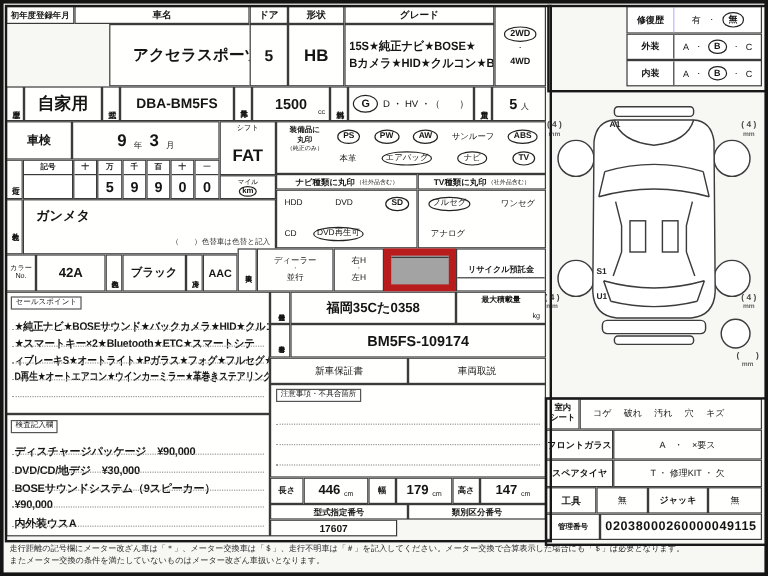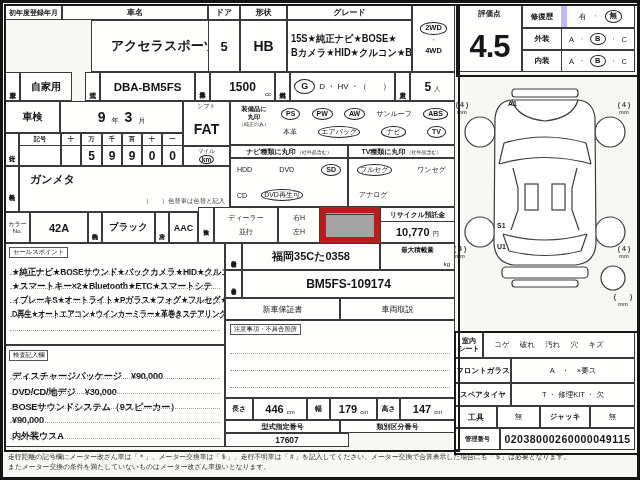--- a/index.html
+++ b/index.html
@@ -65,21 +65,21 @@
   </div>
   <div class="c col" style="left:412px;top:5px;width:43px;height:67px;gap:1px;">
     <span class="circ" style="font-size:7.5px;font-weight:600;">2WD</span>
     <span style="font-size:6px;">・</span>
     <span style="font-size:7.5px;font-weight:600;">4WD</span>
   </div>
 
   <div class="c" style="left:5px;top:72px;width:15px;height:29px;">
       <span class="vt">車歴</span>
     </div>
-  <div class="c" style="left:20px;top:72px;width:52px;height:29px;font-size:10px;font-weight:700;">
+  <div class="c" style="left:20px;top:72px;width:65px;height:29px;font-size:14px;font-weight:700;">
       <span>自家用</span>
     </div>
   <div class="c" style="left:85px;top:72px;width:15px;height:29px;">
       <span class="vt">型式</span>
     </div>
   <div class="c" style="left:100px;top:72px;width:95px;height:29px;font-size:11.5px;font-weight:700;">
       <span>DBA-BM5FS</span>
     </div>
   <div class="c" style="left:195px;top:72px;width:15px;height:29px;">
       <span class="vt" style="font-size:6px;">排気量</span>
@@ -241,24 +241,20 @@
     <span style="font-size:7px;">右H</span>
     <span style="font-size:5px;">・</span>
     <span style="font-size:7px;">左H</span>
   </div>
   <div class="c col nb" style="left:320px;top:207px;width:60px;height:36px;border:6px solid #b91c1c;background:#a3a3a3;align-items:stretch;gap:22px;">
     <div style="height:13px;border-bottom:1px solid #3a3a3a;display:flex;align-items:center;justify-content:center;font-size:7px;font-weight:700;">モデル年式</div>
     <div style="flex:1;display:flex;align-items:center;justify-content:center;font-size:7.5px;">年　不明</div>
   </div>
   <div class="c col nb" style="left:380px;top:207px;width:75px;height:36px;border:1px solid #3a3a3a;background:#fff;align-items:stretch;">
     <div style="height:13px;border-bottom:1px solid #3a3a3a;display:flex;align-items:center;justify-content:center;font-size:6.8px;font-weight:700;">リサイクル預託金</div>
-    <div style="flex:1;display:flex;align-items:center;justify-content:center;gap:3px;">
-      <span style="font-size:11px;font-weight:700;">10,770</span>
-      <span style="font-size:6.5px;margin-top:5px;">円</span>
-    </div>
   </div>
 
   <div class="c" style="left:225px;top:243px;width:17px;height:27px;">
       <span class="vt" style="font-size:5.5px;letter-spacing:0;">登録番号</span>
     </div>
   <div class="c" style="left:242px;top:243px;width:138px;height:27px;font-size:11px;font-weight:700;">
       <span>福岡35Cた0358</span>
     </div>
   <div class="c" style="left:380px;top:243px;width:75px;height:27px;">
     <span style="position:absolute;top:2px;left:0;right:0;text-align:center;font-size:6.5px;font-weight:700;">最大積載量</span>
@@ -305,21 +301,21 @@
     <span style="font-size:11px;font-weight:700;">147</span>
     <span style="font-size:6px;margin-top:6px;">cm</span>
   </div>
 
   <div class="c" style="left:225px;top:420px;width:115px;height:13px;font-size:7px;font-weight:700;">
       <span>型式指定番号</span>
     </div>
   <div class="c" style="left:340px;top:420px;width:115px;height:13px;font-size:7px;font-weight:700;">
       <span>類別区分番号</span>
     </div>
-  <div class="c" style="left:225px;top:433px;width:124px;height:14px;font-size:8.5px;font-weight:700;">
+  <div class="c" style="left:225px;top:433px;width:106px;height:14px;font-size:8.5px;font-weight:700;">
       <span>17607</span>
     </div>
 
   <div class="c" style="left:5px;top:243px;width:220px;height:102px;">
     <span class="lblbox" style="left:3px;top:3px;">セールスポイント</span>
     <div class="sline" style="top:22px;transform:scaleX(.92);">★純正ナビ★BOSEサウンド★バックカメラ★HID★クルコン</div>
     <div class="sline" style="top:36px;transform:scaleX(.95);">★スマートキー×2★Bluetooth★ETC★スマートシテ</div>
     <div class="sline" style="top:50px;transform:scaleX(.88);">ィブレーキS★オートライト★Pガラス★フォグ★フルセグ★DV</div>
     <div class="sline" style="top:64px;transform:scaleX(.80);">D再生★オートエアコン★ウインカーミラー★革巻きステアリング</div>
     <div class="dotl" style="top:30px;"></div>
@@ -338,26 +334,22 @@
     <div class="sline" style="top:84px;">内外装ウスA</div>
     <div class="dotl" style="top:32px;"></div>
     <div class="dotl" style="top:47px;"></div>
     <div class="dotl" style="top:62px;"></div>
     <div class="dotl" style="top:76px;"></div>
     <div class="dotl" style="top:92px;"></div>
   </div>
 
   <div class="ov" style="left:4px;top:4px;width:452px;height:444px;"></div>
 
-  <div class="c col" style="left:457px;top:5px;width:65px;height:67px;">
-    <div style="height:16px;font-size:7.5px;font-weight:600;display:flex;align-items:center;">評価点</div>
-    <div style="flex:1;display:flex;align-items:center;font-size:31px;font-weight:700;letter-spacing:-1px;">4.5</div>
-  </div>
   <div class="c nb" style="left:522px;top:5px;width:113px;height:23px;border:1px solid #3a3a3a;background:#fff;">
-    <div style="width:38px;height:100%;border-right:6px solid #c4b5fd;display:flex;align-items:center;justify-content:center;font-size:7.5px;font-weight:600;">修復歴</div>
+    <div style="width:38px;height:100%;border-right:1px solid #c4b5fd;display:flex;align-items:center;justify-content:center;font-size:7.5px;font-weight:600;">修復歴</div>
     <div style="flex:1;display:flex;align-items:center;justify-content:center;gap:6px;">
       <span style="font-size:7.5px;">有</span>
       <span style="font-size:6px;">・</span>
       <span class="circ" style="font-size:7.5px;font-weight:600;">無</span>
     </div>
   </div>
   <div class="c nb" style="left:522px;top:28px;width:113px;height:22px;border:1px solid #3a3a3a;background:#fff;">
     <div style="width:38px;height:100%;border-right:1px solid #3a3a3a;display:flex;align-items:center;justify-content:center;font-size:7.5px;font-weight:600;">外装</div>
     <div style="flex:1;display:flex;align-items:center;justify-content:center;gap:5px;">
       <span style="font-size:7.5px;">A</span>

